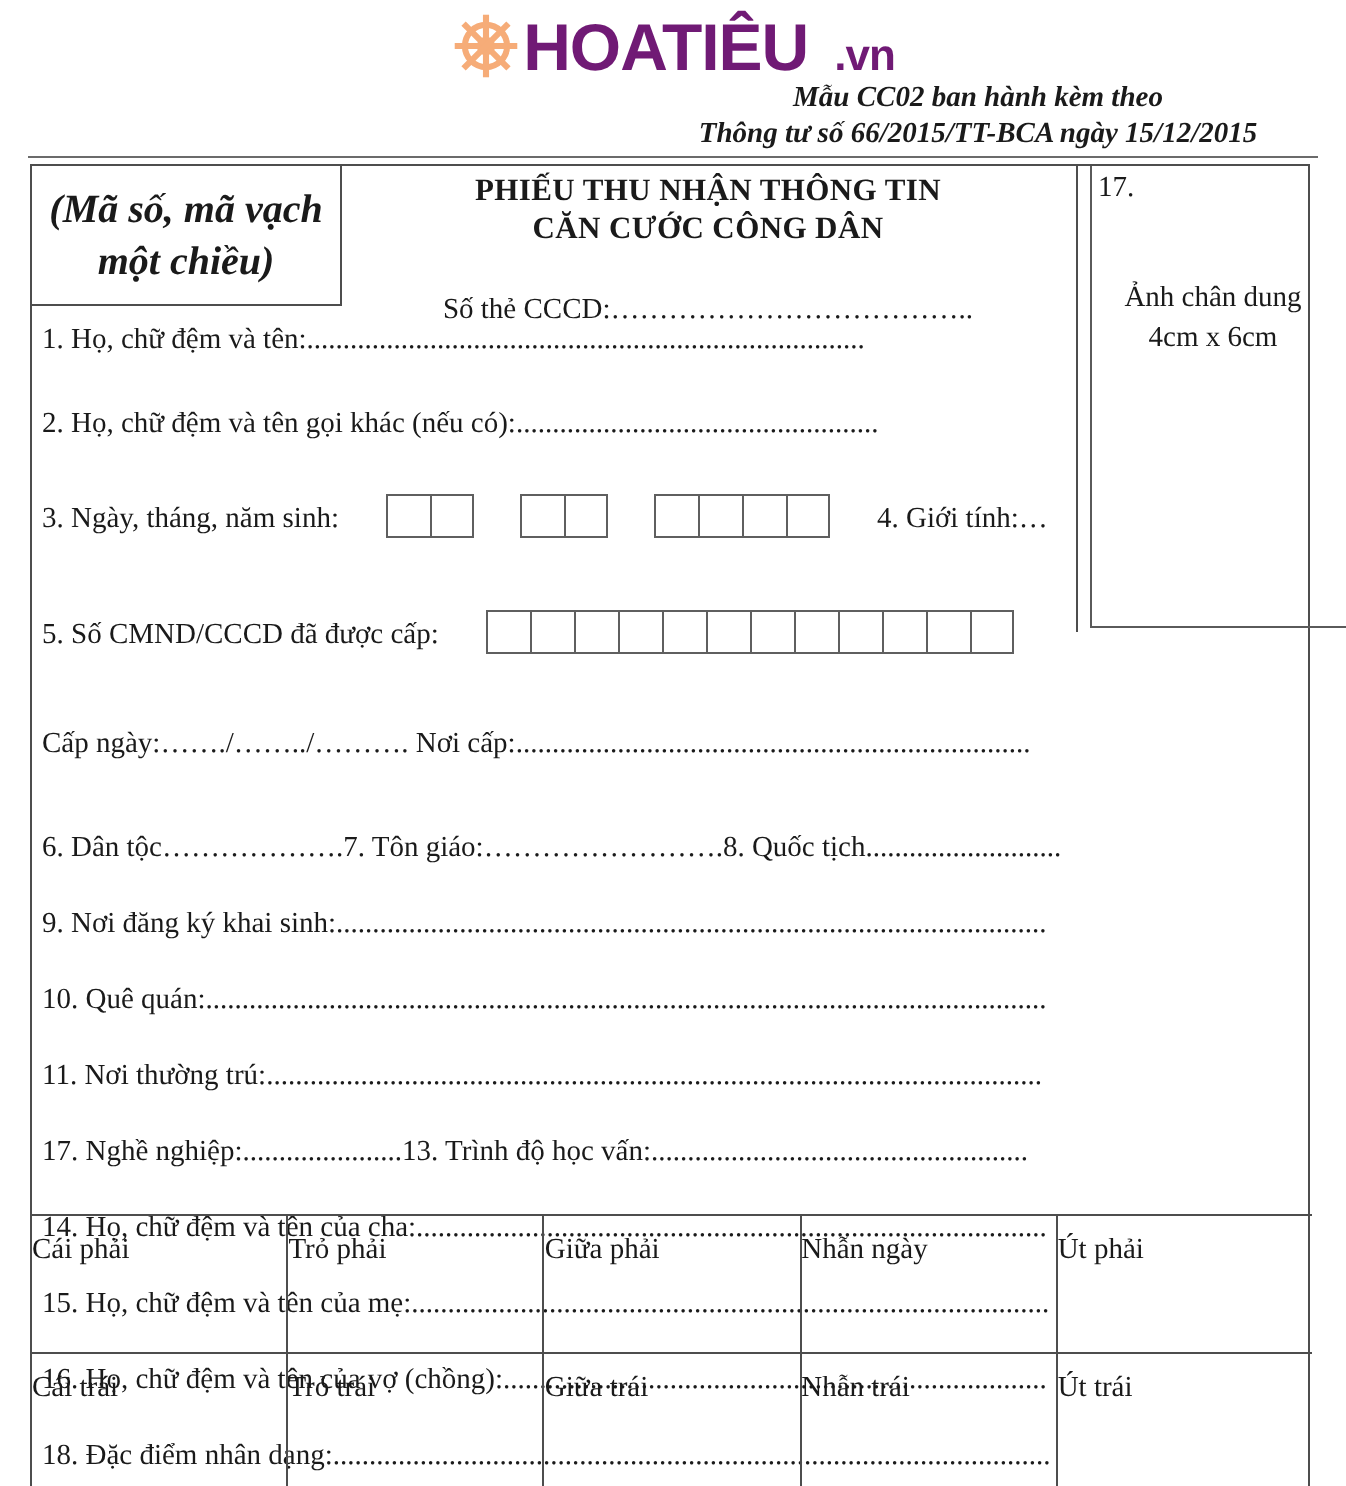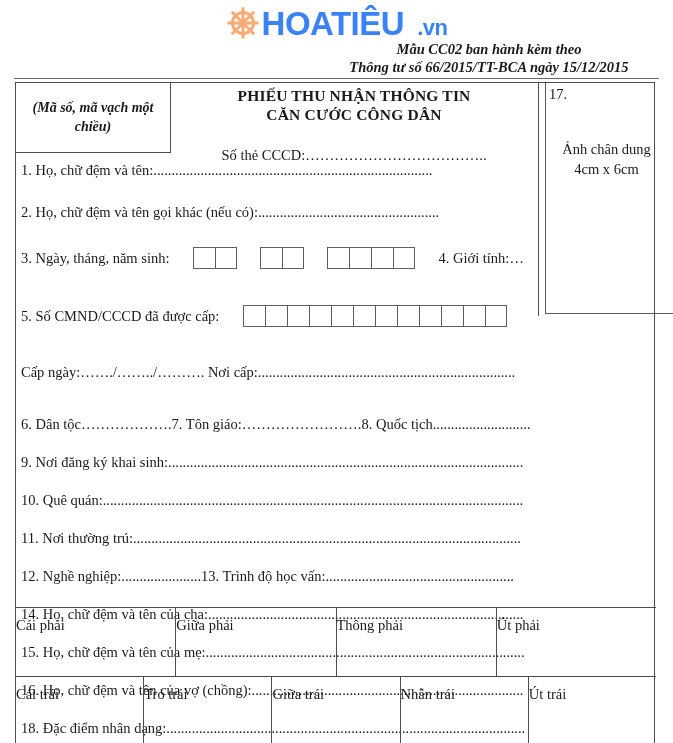--- a/index.html
+++ b/index.html
@@ -29,21 +29,21 @@
   #logo-mark {
     width: 34px; height: 34px;
     margin-right: 2px;
     flex: 0 0 auto;
   }
   #logo-text {
     font-family: "Liberation Sans", "DejaVu Sans", sans-serif;
     font-weight: bold;
     font-size: 33px;
     letter-spacing: -0.5px;
-    color: #3b82f6;
+    color: #701a75;
     line-height: 1;
     display: flex;
     align-items: baseline;
   }
   #logo-text .tld {
     font-size: 22px;
     margin-left: 13px;
   }
 
   
@@ -94,21 +94,21 @@
     height: 70px;
     border-right: 1.5px solid #4d4d4d;
     border-bottom: 1.5px solid #4d4d4d;
     box-sizing: border-box;
     display: flex;
     align-items: center;
     justify-content: center;
     text-align: center;
     font-style: italic;
     font-weight: bold;
-    font-size: 14px;
+    font-size: 20px;
     line-height: 1.3;
     padding: 0 6px;
   }
   #title-cell {
     position: absolute;
     left: 155px; top: 0;
     width: 366px;
     height: 70px;
     text-align: center;
     box-sizing: border-box;
@@ -320,37 +320,38 @@
     <div class="fld row-h44">Cấp ngày:……./……../………. Nơi cấp:.......................................................................</div>
 
     <div class="fld row-h30">6. Dân tộc……………….7. Tôn giáo:…………………….8. Quốc tịch...........................</div>
 
     <div class="fld row-h30">9. Nơi đăng ký khai sinh:..................................................................................................</div>
 
     <div class="fld row-h30">10. Quê quán:....................................................................................................................</div>
 
     <div class="fld row-h30">11. Nơi thường trú:...........................................................................................................</div>
 
-    <div class="fld row-h30">12. Nghề nghiệp:......................13. Trình độ học vấn:....................................................</div>
+    <div class="fld row-h30">17. Nghề nghiệp:......................13. Trình độ học vấn:....................................................</div>
 
     <div class="fld row-h30">14. Họ, chữ đệm và tên của cha:.......................................................................................</div>
 
     <div class="fld row-h30">15. Họ, chữ đệm và tên của mẹ:........................................................................................</div>
 
     <div class="fld row-h30">16. Họ, chữ đệm và tên của vợ (chồng):...........................................................................</div>
 
     <div class="fld row-h30">18. Đặc điểm nhân dạng:...................................................................................................</div>
 
   </div>
 
   <div id="fingerprints">
     <div class="fp-row">
       <div class="fp-cell">Cái phải</div>
+      <div class="fp-cell">Trỏ phải</div>
       <div class="fp-cell">Giữa phải</div>
-      <div class="fp-cell">Thông phải</div>
+      <div class="fp-cell">Nhẫn ngày</div>
       <div class="fp-cell">Út phải</div>
     </div>
     <div class="fp-row second">
       <div class="fp-cell">Cái trái</div>
       <div class="fp-cell">Trỏ trái</div>
       <div class="fp-cell">Giữa trái</div>
       <div class="fp-cell">Nhẫn trái</div>
       <div class="fp-cell">Út trái</div>
     </div>
   </div>

